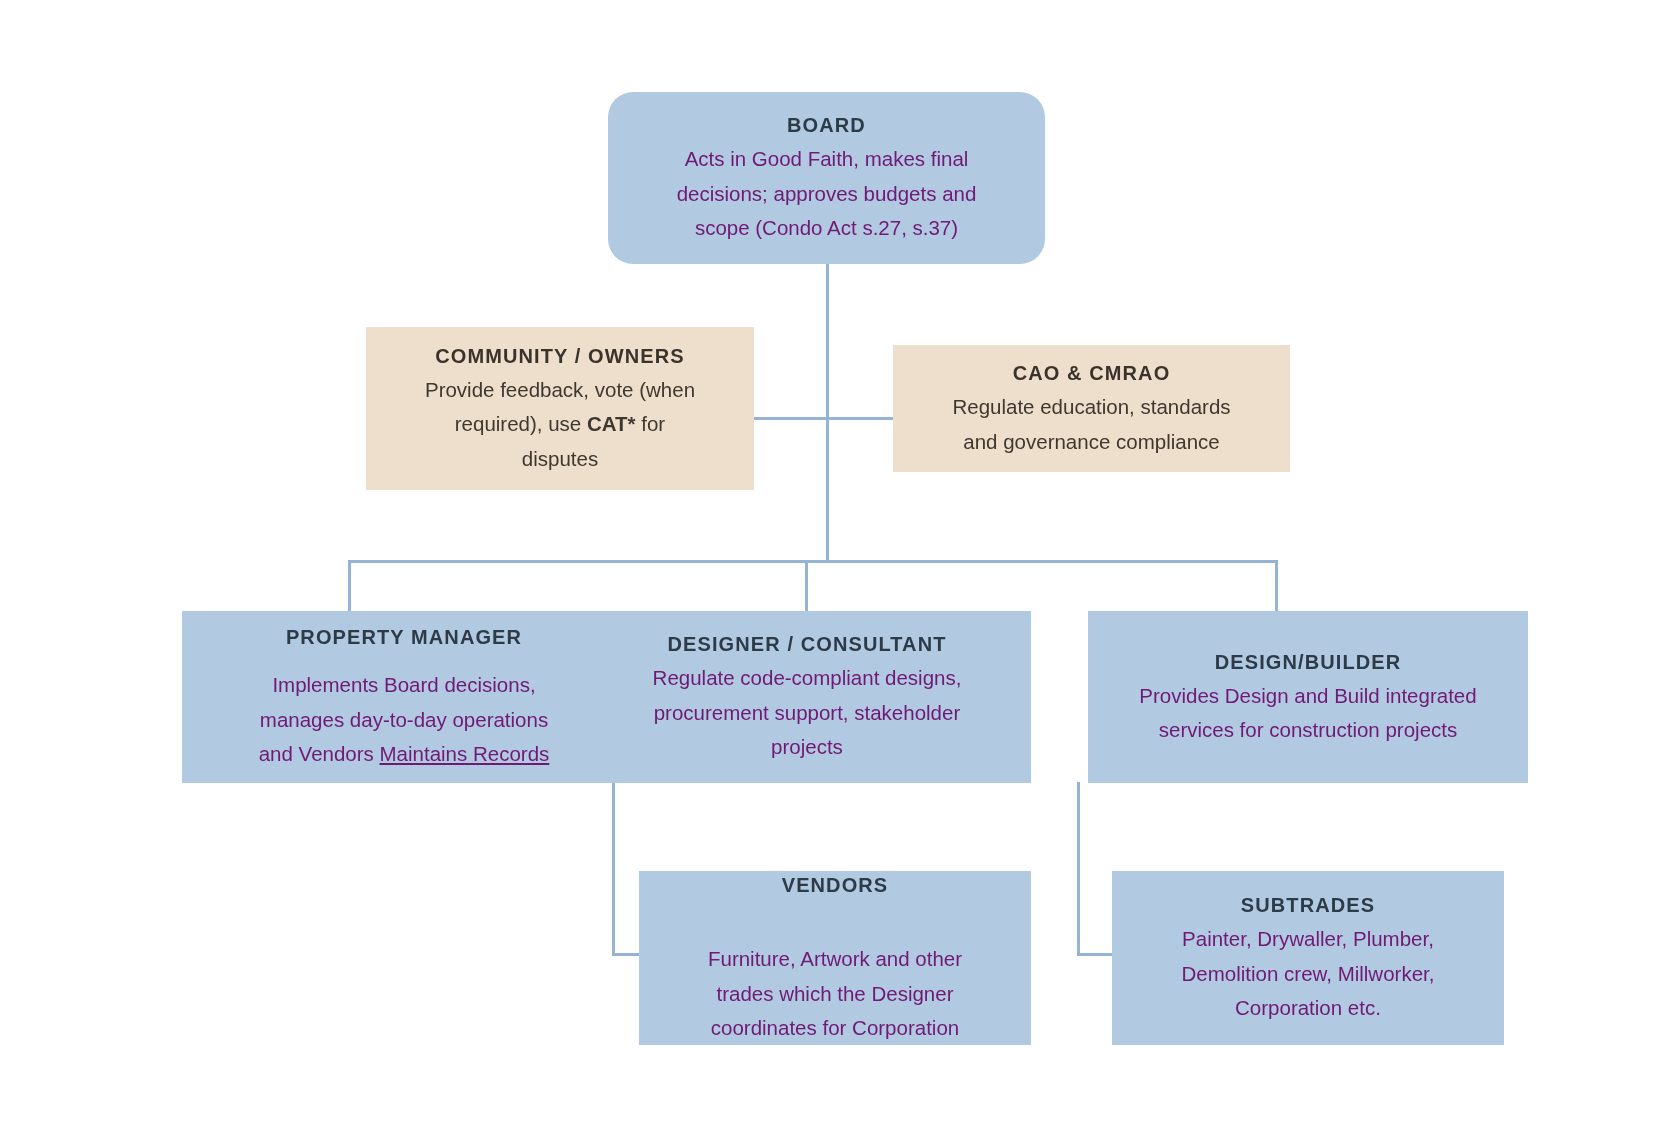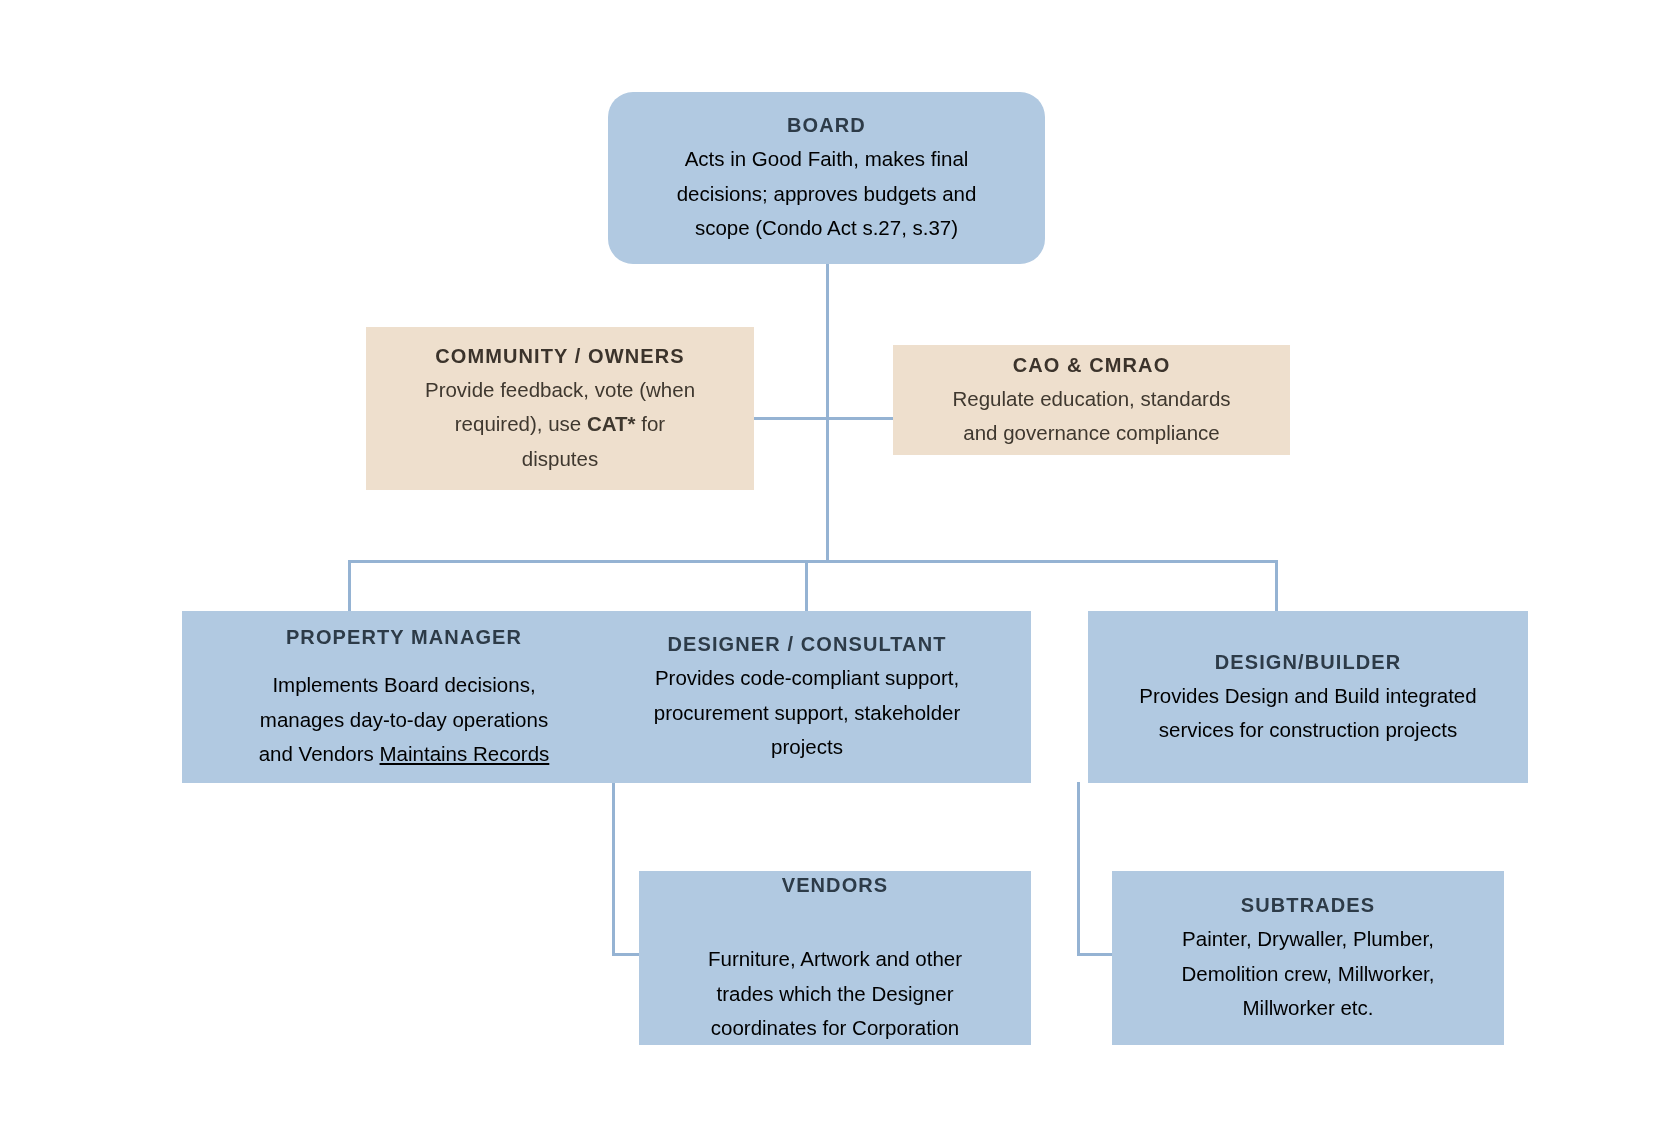--- a/index.html
+++ b/index.html
@@ -43,21 +43,21 @@
     margin-bottom: 2px;
   }
   .blue .node-title { color: #2d3b48; }
   .tan  .node-title { color: #3b332b; }
 
   .node-desc {
     font-size: 20.5px;
     line-height: 1.68;
     font-weight: 400;
   }
-  .blue .node-desc { color: #000000; }
+  .blue .node-desc { color: #701a75; }
   .tan  .node-desc { color: #3f382f; }
 
   .node-desc b { font-weight: bold; }
   .node-desc u { text-decoration: underline; text-underline-offset: 2px; }
 
   
   .line {
     position: absolute;
     background: #95b3d3;
     z-index: 1;
@@ -99,41 +99,41 @@
 
   <div class="node tan" style="left:366px; top:327px; width:388px; height:163px;">
     <div class="node-title">COMMUNITY / OWNERS</div>
     <div class="node-desc">
       <span>Provide feedback, vote (when</span><br>
       <span>required), use </span><b>CAT*</b><span> for</span><br>
       <span>disputes</span>
     </div>
   </div>
 
-  <div class="node tan" style="left:893px; top:345px; width:397px; height:110px;">
+  <div class="node tan" style="left:893px; top:345px; width:397px; height:127px;">
     <div class="node-title">CAO &amp; CMRAO</div>
     <div class="node-desc">
       <span>Regulate education, standards</span><br>
       <span>and governance compliance</span>
     </div>
   </div>
 
   <div class="node blue" style="left:182px; top:611px; width:444px; height:172px;gap:14px;">
     <div class="node-title">PROPERTY MANAGER</div>
     <div class="node-desc">
       <span>Implements Board decisions,</span><br>
       <span>manages day-to-day operations</span><br>
       <span>and Vendors </span><u>Maintains Records</u>
     </div>
   </div>
 
   <div class="node blue" style="left:583px; top:611px; width:448px; height:172px;">
     <div class="node-title">DESIGNER / CONSULTANT</div>
     <div class="node-desc">
-      <span>Provides code-compliant support,</span><br>
+      <span>Regulate code-compliant designs,</span><br>
       <span>procurement support, stakeholder</span><br>
       <span>projects</span>
     </div>
   </div>
 
   <div class="node blue" style="left:1088px; top:611px; width:440px; height:172px;">
     <div class="node-title">DESIGN/BUILDER</div>
     <div class="node-desc">
       <span>Provides Design and Build integrated</span><br>
       <span>services for construction projects</span>
@@ -147,17 +147,17 @@
       <span>trades which the Designer</span><br>
       <span>coordinates for Corporation</span>
     </div>
   </div>
 
   <div class="node blue" style="left:1112px; top:871px; width:392px; height:174px;">
     <div class="node-title">SUBTRADES</div>
     <div class="node-desc">
       <span>Painter, Drywaller, Plumber,</span><br>
       <span>Demolition crew, Millworker,</span><br>
-      <span>Millworker etc.</span>
+      <span>Corporation etc.</span>
     </div>
   </div>
 
 </div>
 
 </body></html>

